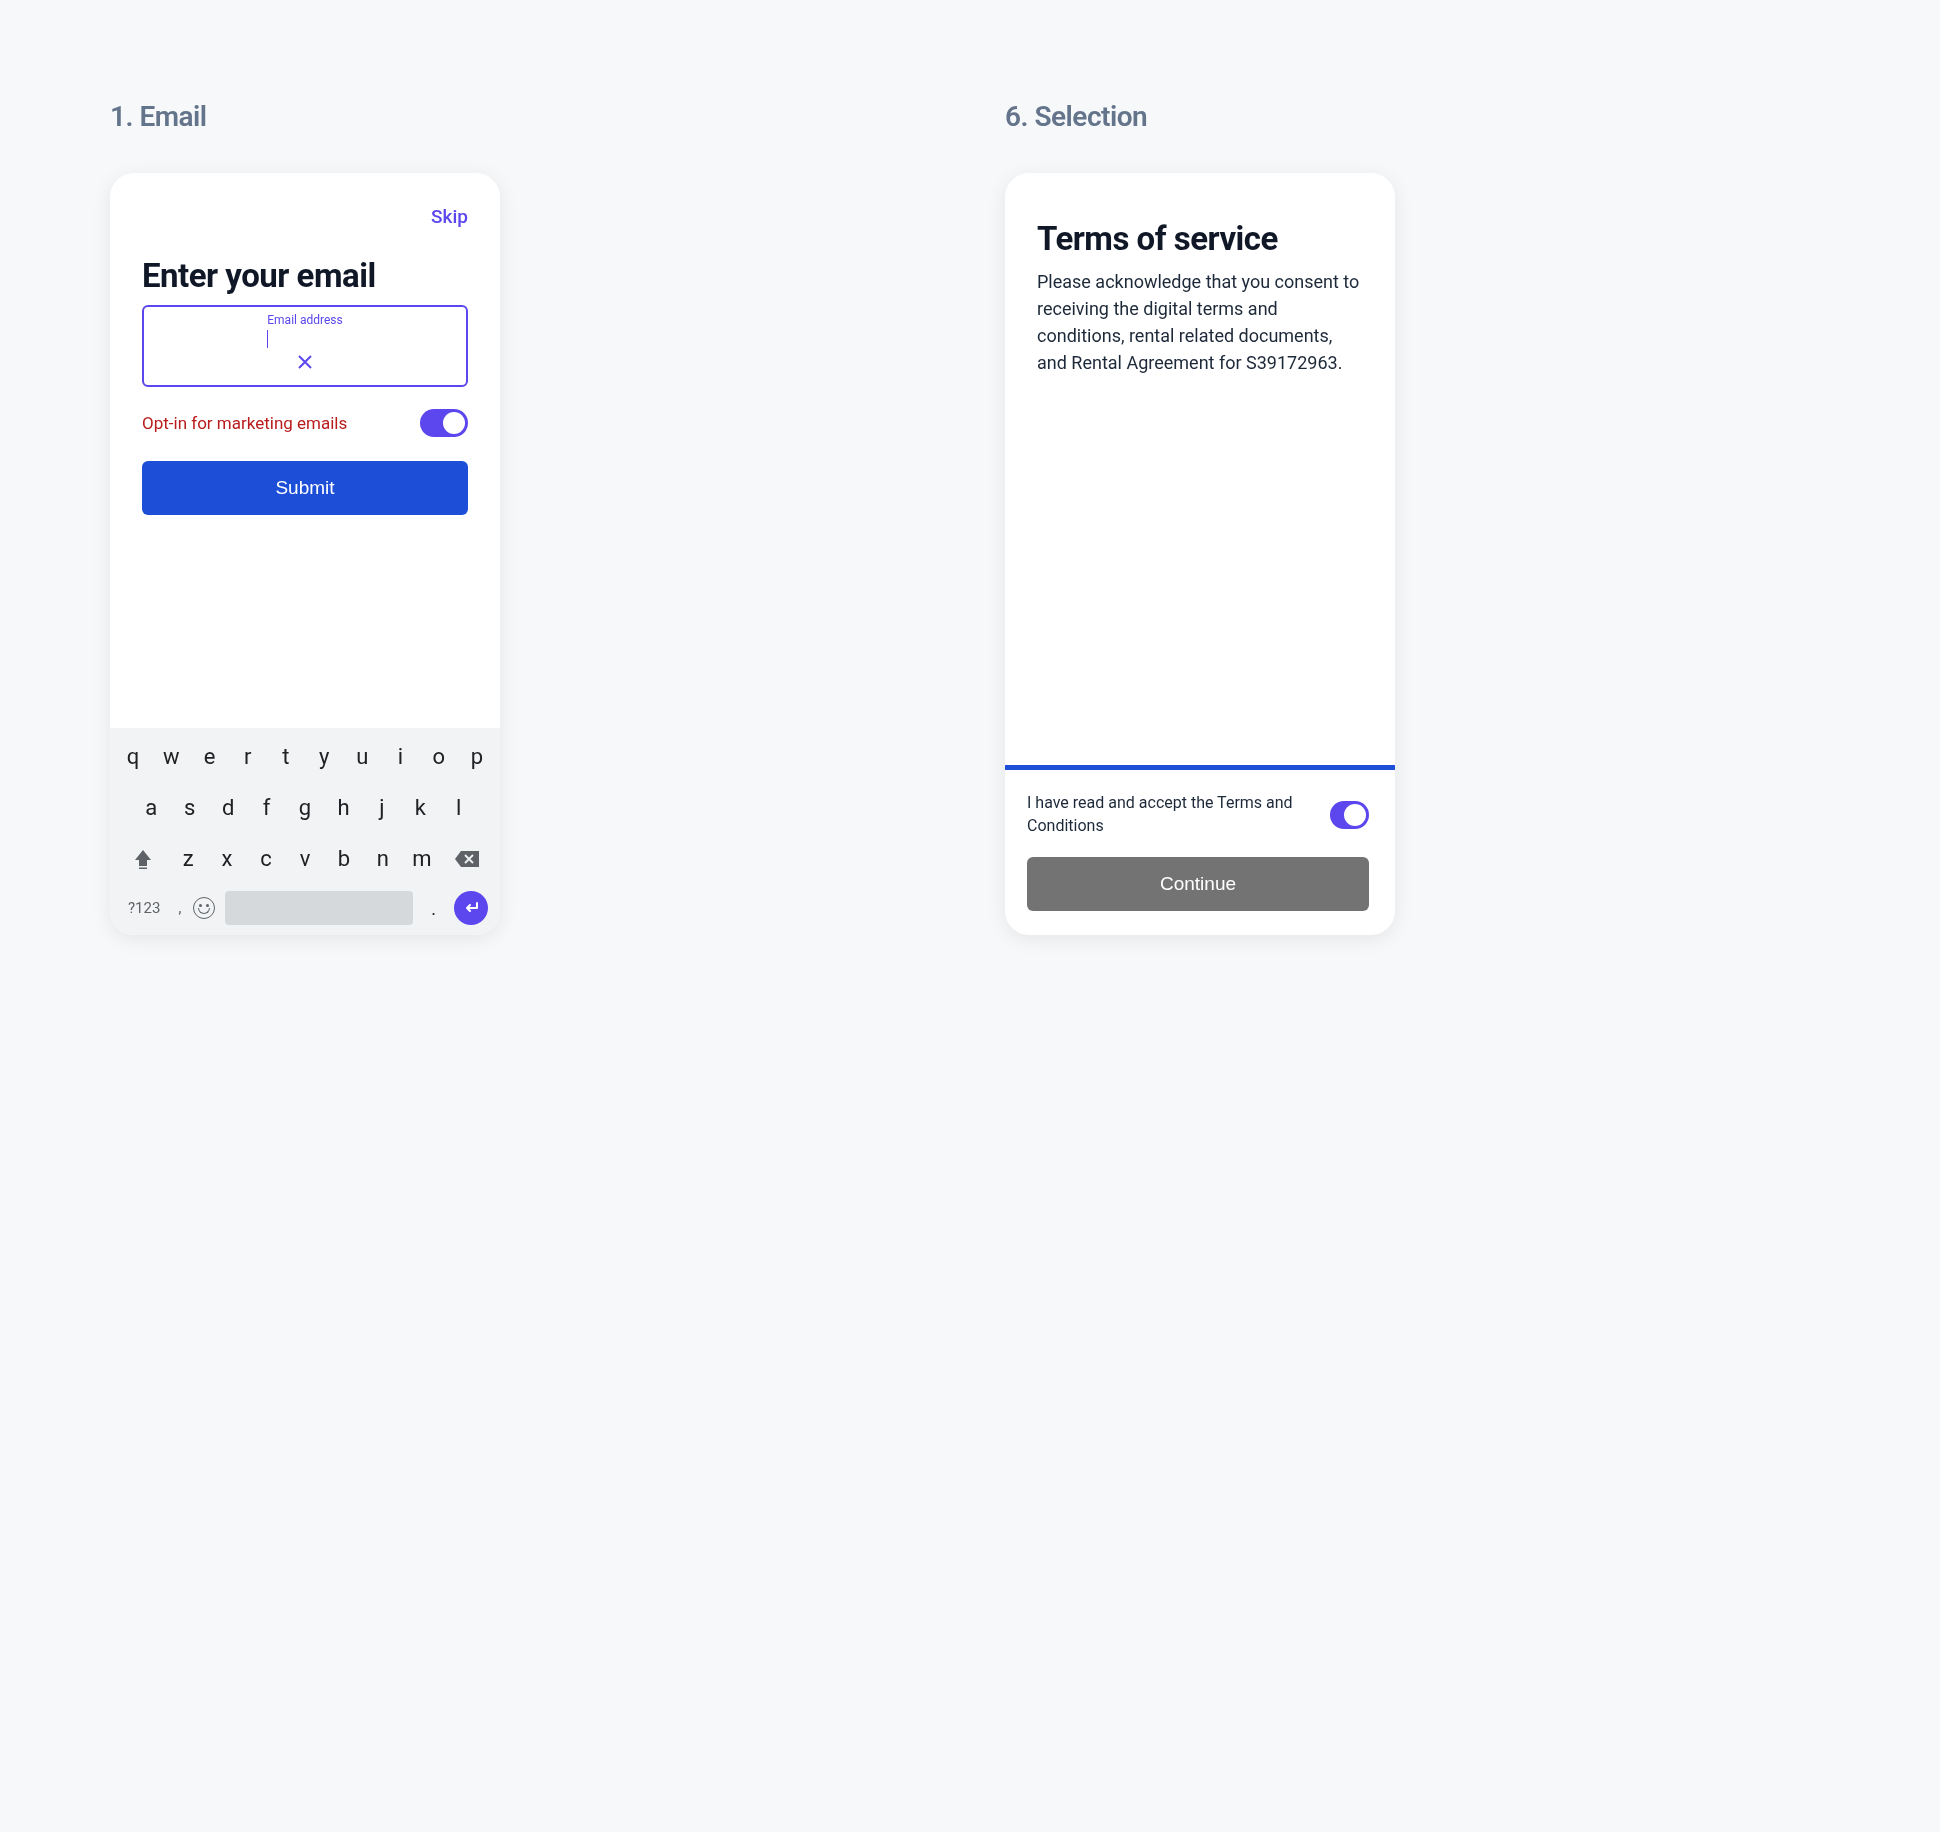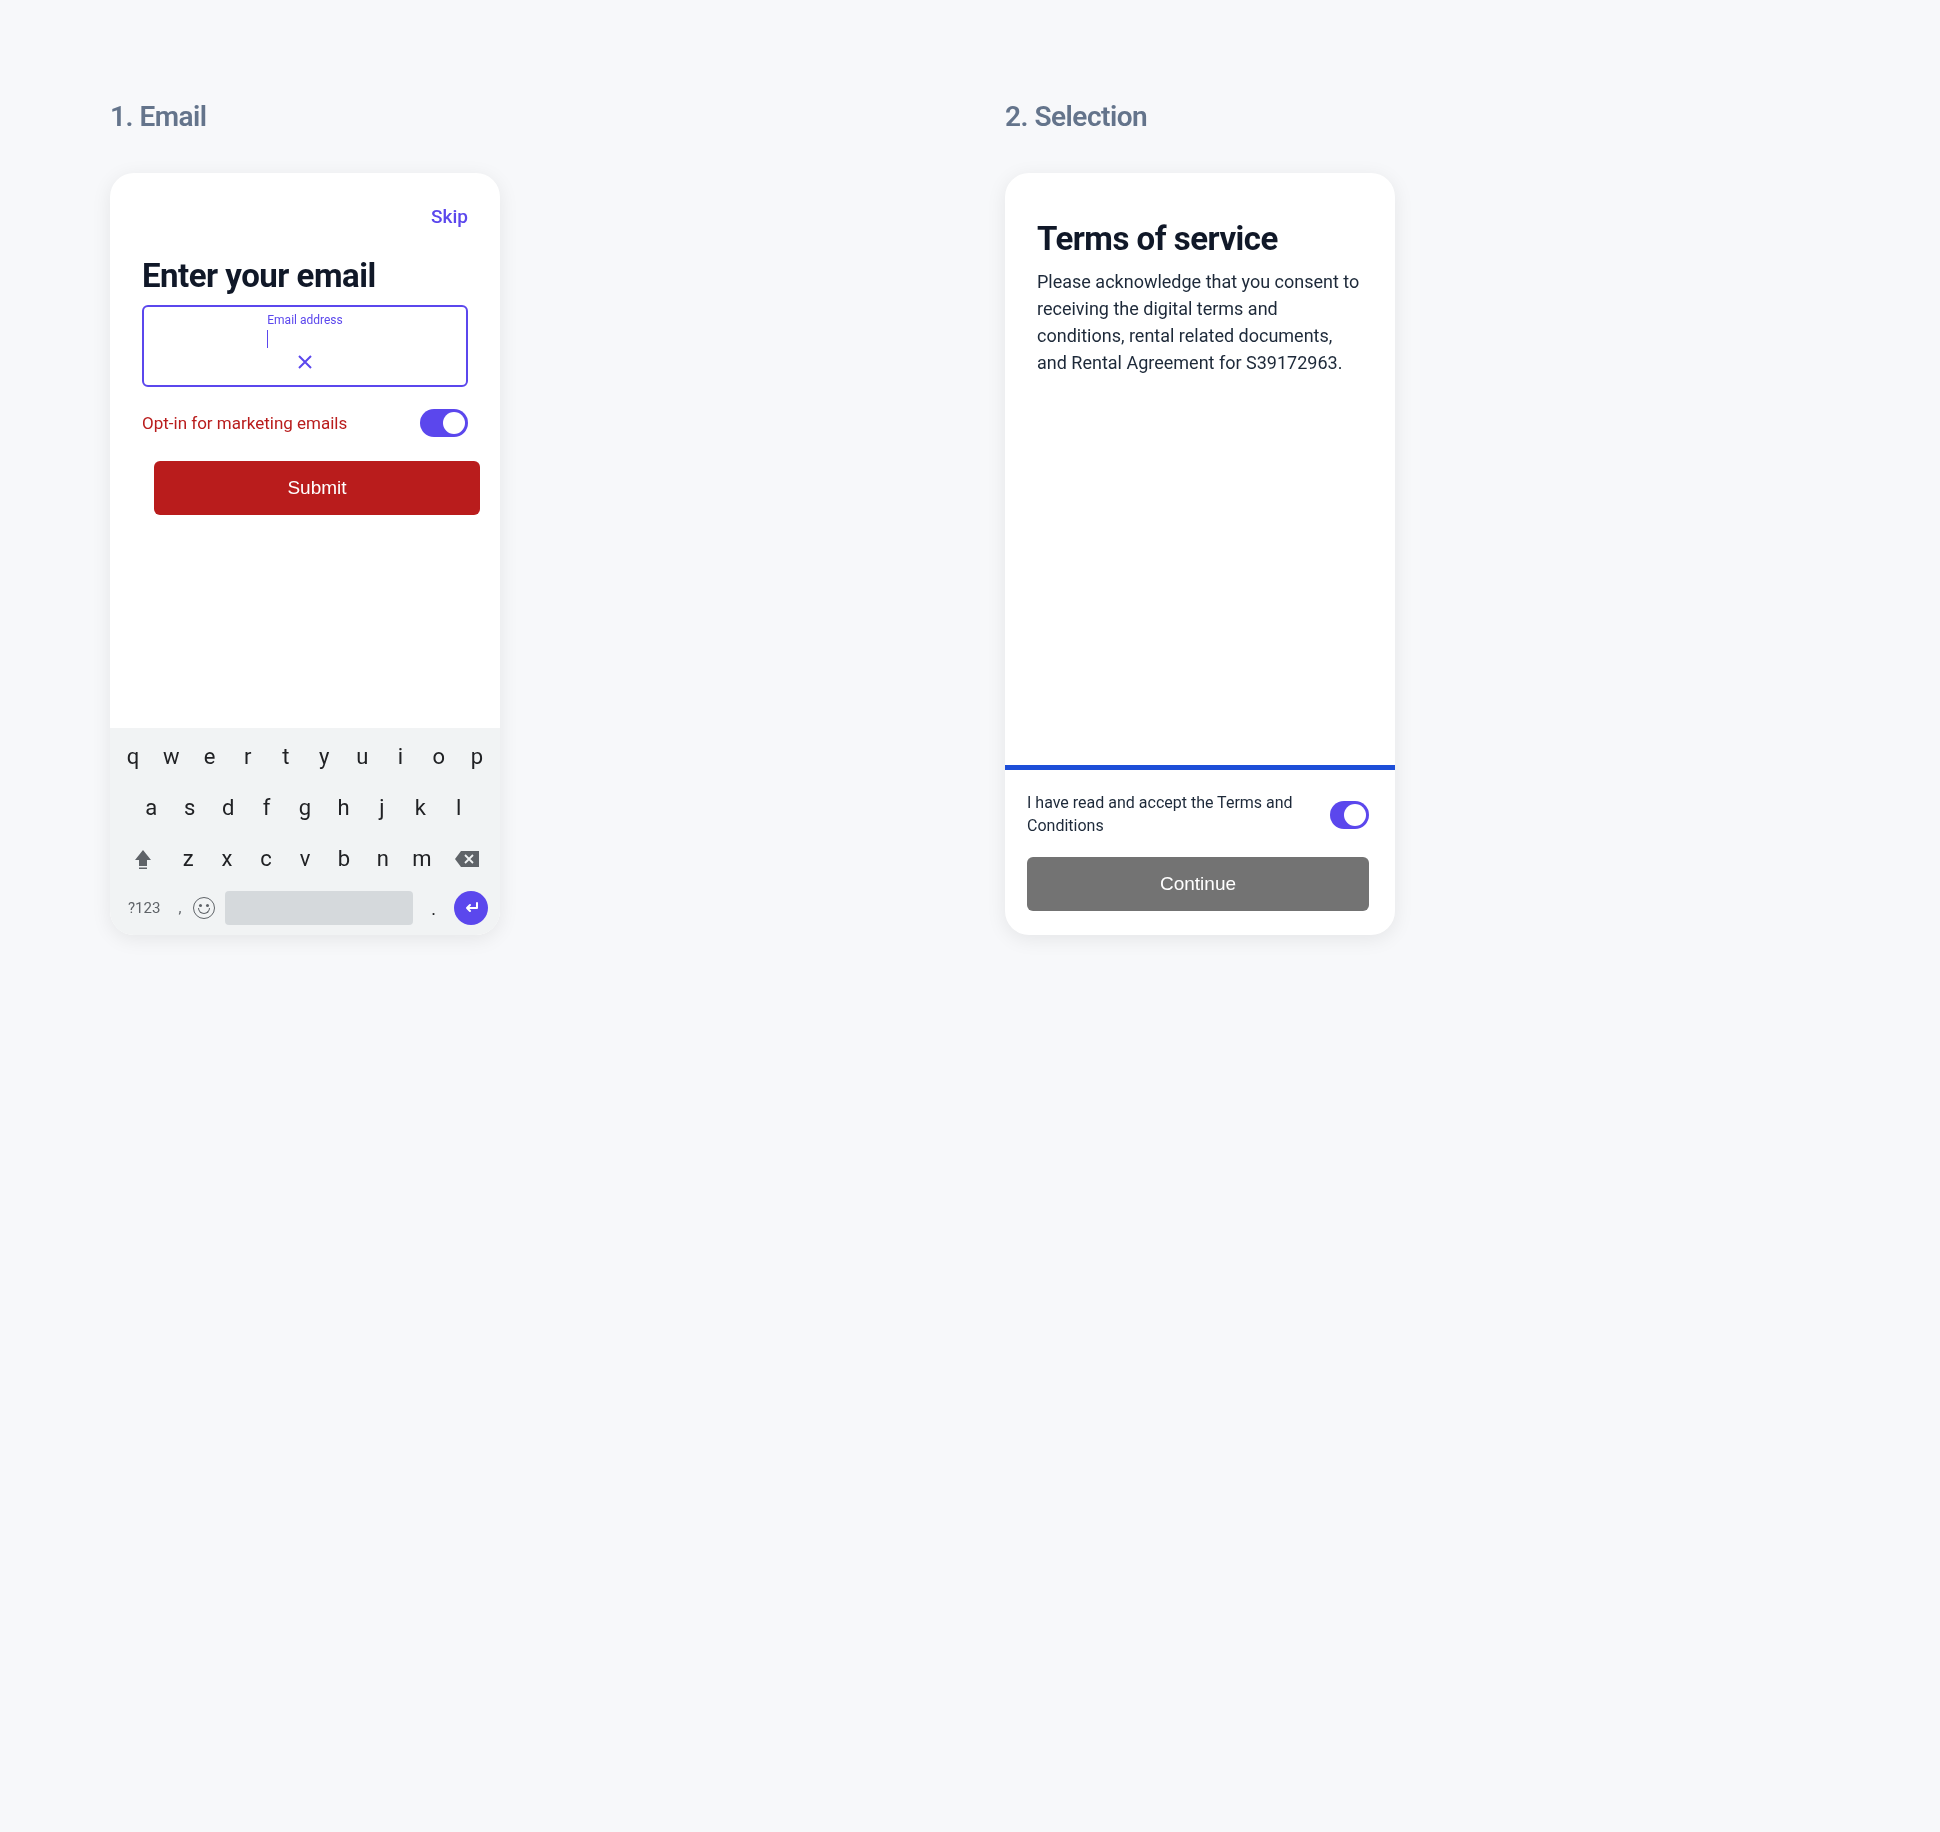--- a/index.html
+++ b/index.html
@@ -117,21 +117,21 @@
   width: 100%;
   padding: 16px;
   border: none;
   border-radius: 6px;
   font-size: 19px;
   font-weight: 500;
   color: #ffffff;
   cursor: pointer;
   text-align: center;
 }
-.btn-dark { background: #b91c1c; margin-left: 12px; }
+.btn-dark { background: #1d4ed8; }
 .btn-primary { background: #737373; }
 .keyboard {
   position: absolute;
   bottom: 0;
   left: 0;
   right: 0;
   background: #f1f3f4;
   padding: 10px 4px 10px 4px;
 }
 .kb-row {
@@ -331,21 +331,21 @@
             <svg width="16" height="14" viewBox="0 0 16 14">
                 <path d="M14 2 L14 7 L4 7 M4 7 L7 4 M4 7 L7 10" stroke="#ffffff" stroke-width="2" fill="none" stroke-linecap="round" stroke-linejoin="round"></path>
               </svg>
           </div>
         </div>
       </div>
     </div>
   </div>
 
   <div class="column">
-    <div class="step-heading">2. Selection</div>
+    <div class="step-heading">6. Selection</div>
 
     <div class="card">
       <div class="card2-body">
         <h1 class="title">Terms of service</h1>
         <p class="card2-desc">Please acknowledge that you consent to receiving the digital terms and conditions, rental related documents, and Rental Agreement for S39172963.</p>
       </div>
 
       <div class="card2-footer">
         <div class="footer-row">
           <div class="footer-text">I have read and accept the Terms and Conditions</div>

